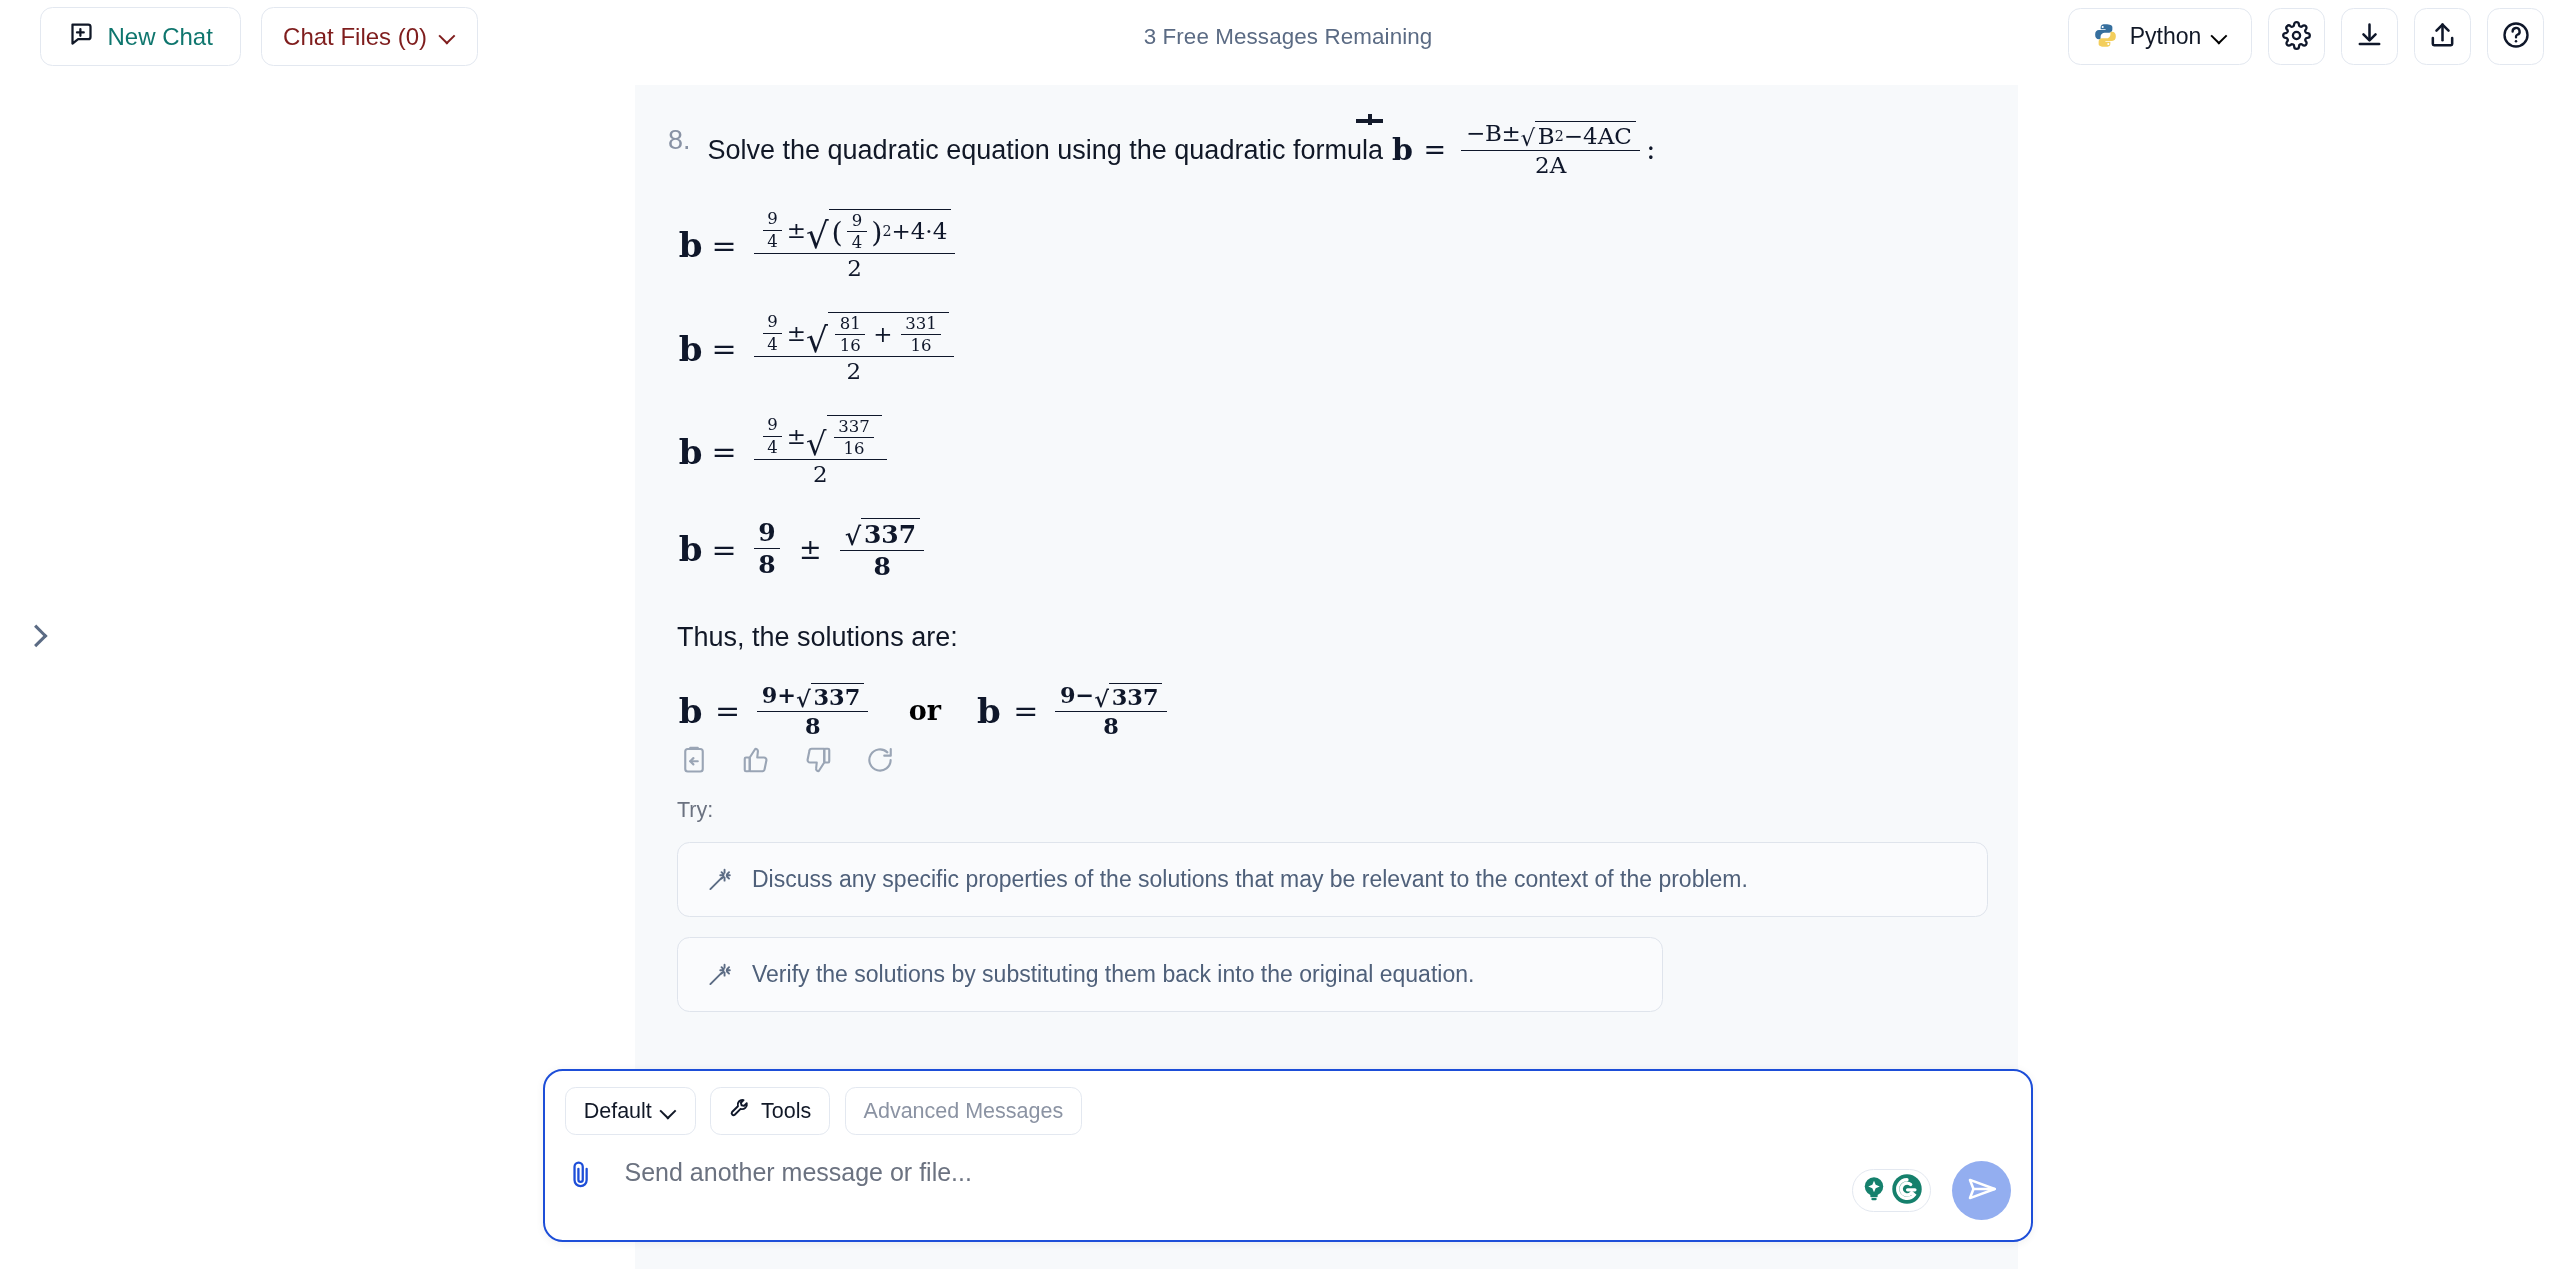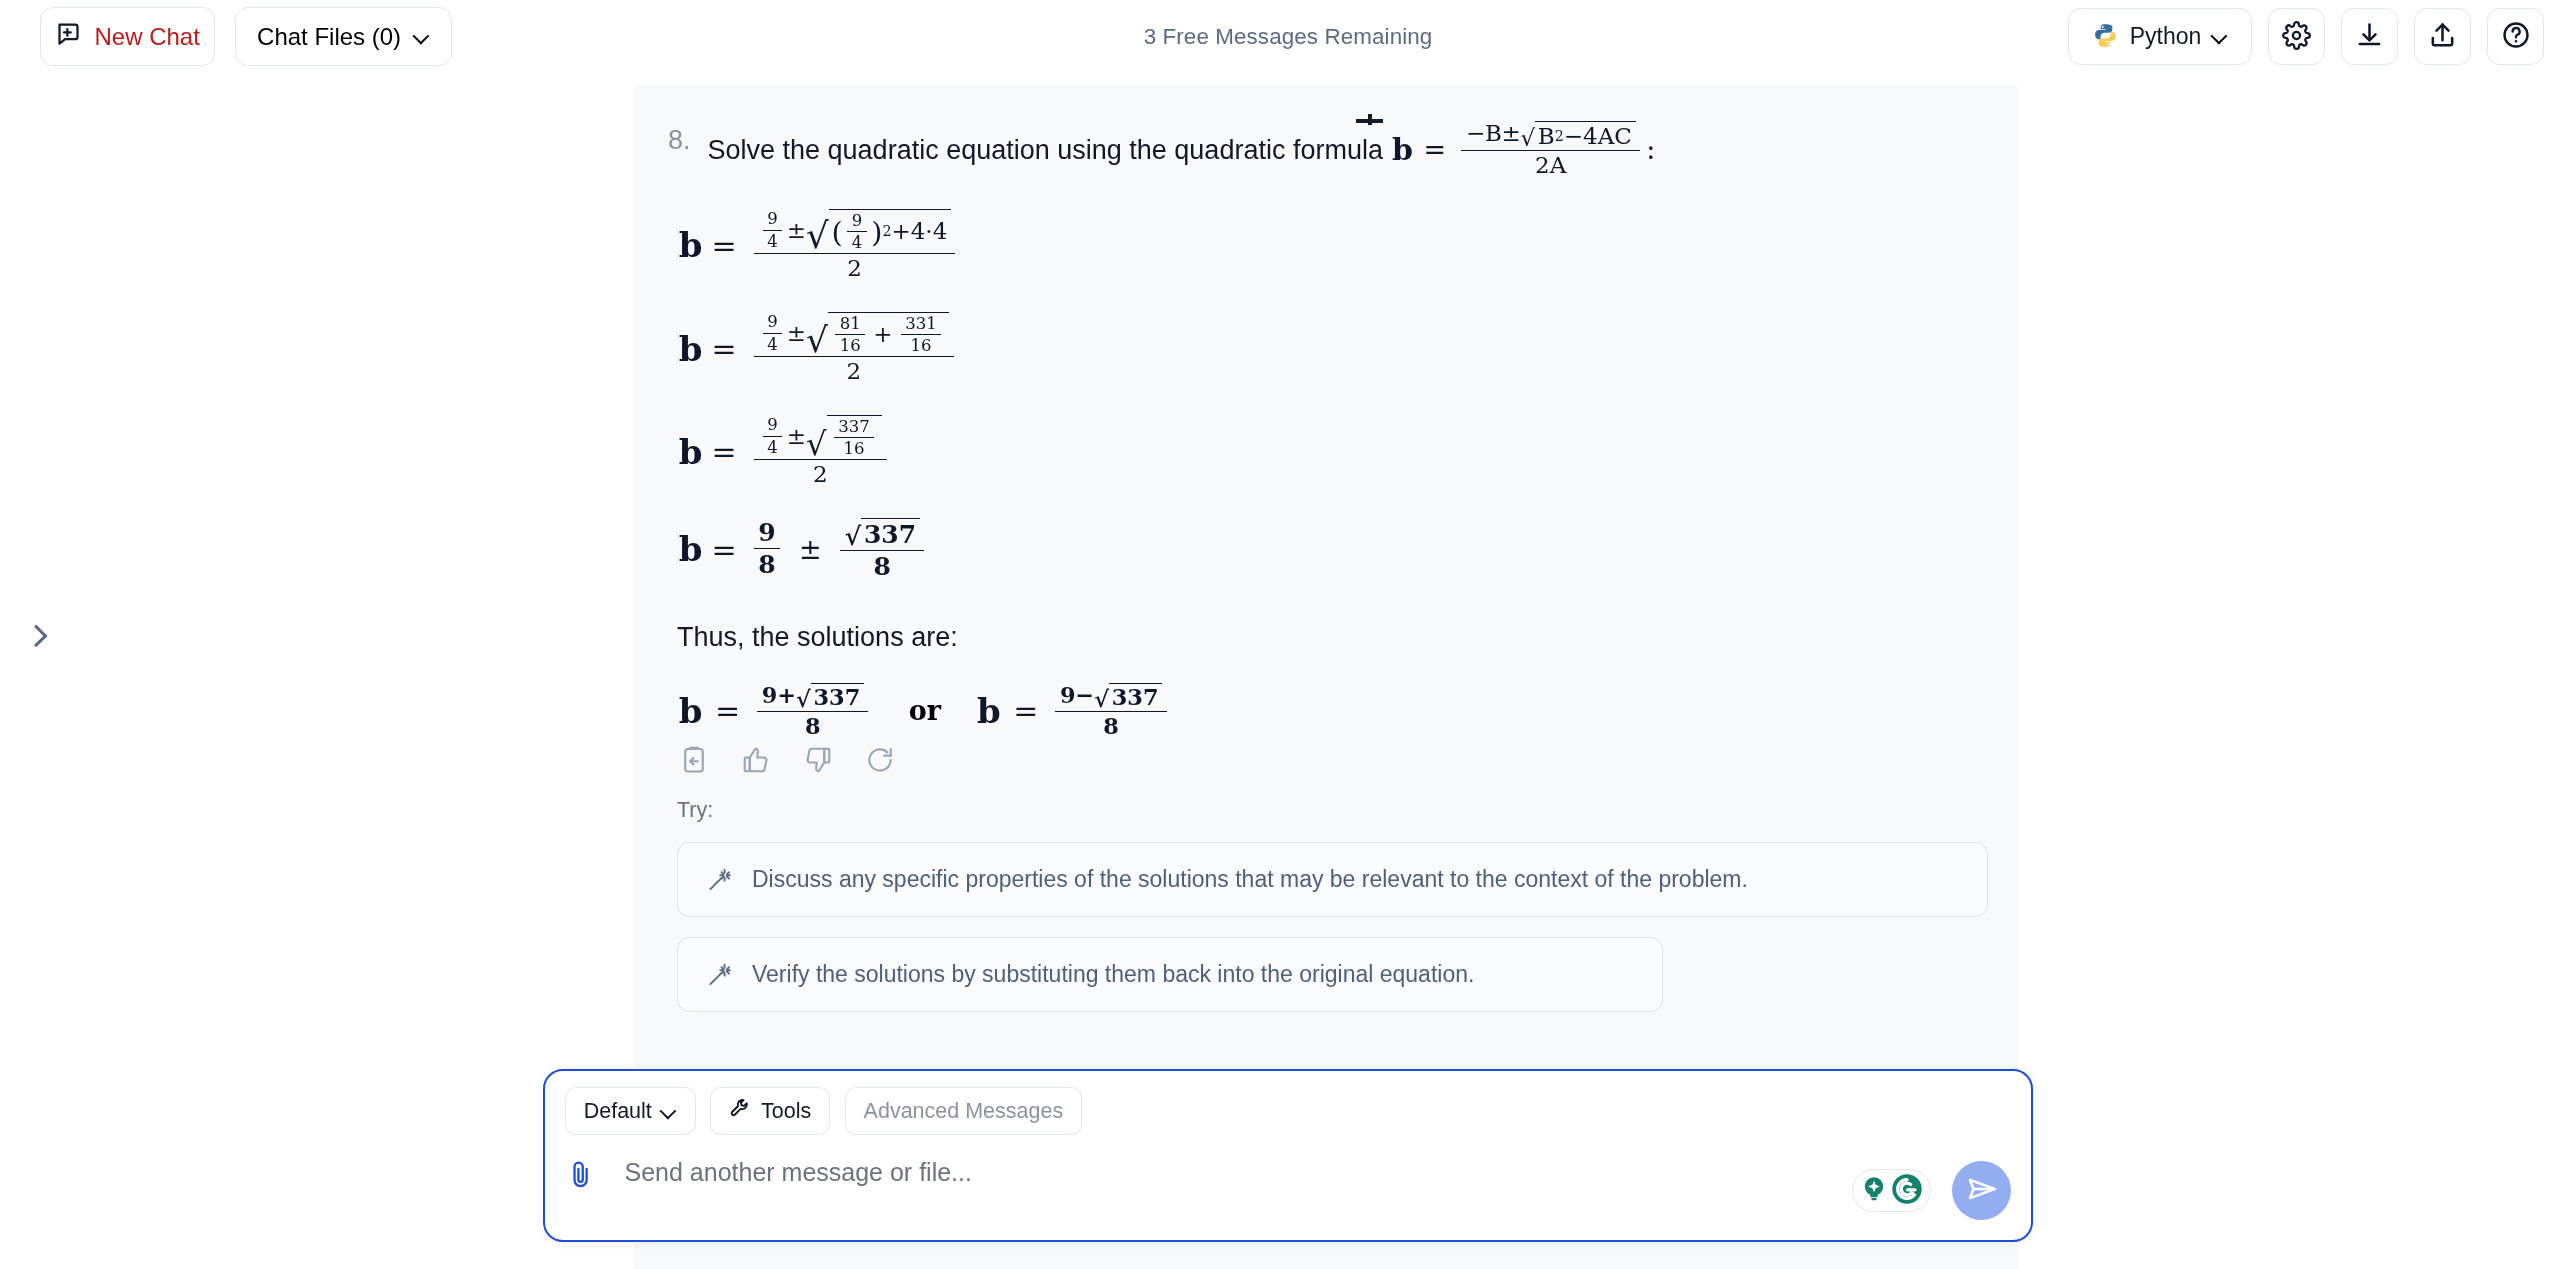--- a/index.html
+++ b/index.html
@@ -12,27 +12,27 @@
 
   
   .topbar {
     position: absolute; top: 0; left: 0; right: 0; height: 73px;
     background: #ffffff;
     display: flex; align-items: center;
   }
   .topbar-left { position: absolute; left: 40px; display: flex; align-items: center; gap: 19.7px; }
   .btn-outline {
     display: flex; align-items: center; gap: 12.5px;
-    height: 59px; padding: 0 14px;
+    height: 59px; padding: 0 27px;
     border: 1.3px solid #e3e8f0; border-radius: 12.5px;
     background: #ffffff; cursor: pointer;
-    font-size: 24px; color: #b91c1c; font-weight: 500;
+    font-size: 24px; color: #0f766e; font-weight: 500;
     white-space: nowrap;
   }
-  .btn-outline.muted { color: #000000; padding: 0 21.5px; }
+  .btn-outline.muted { color: #7f1d1d; padding: 0 21.5px; }
   .chev { display:inline-block; width:16px; height:16px; position:relative; flex:0 0 auto; }
   .chev::after {
     content:""; position:absolute; left:0.9px; top:1.8px;
     width:9.8px; height:9.8px;
     border-right:2.3px solid currentColor; border-bottom:2.3px solid currentColor;
     transform: rotate(45deg);
   }
   .free-msg {
     position: absolute; left: 0; right: 0; text-align: center;
     font-size: 22.4px; color: #5b6b84; letter-spacing: 0.1px;

